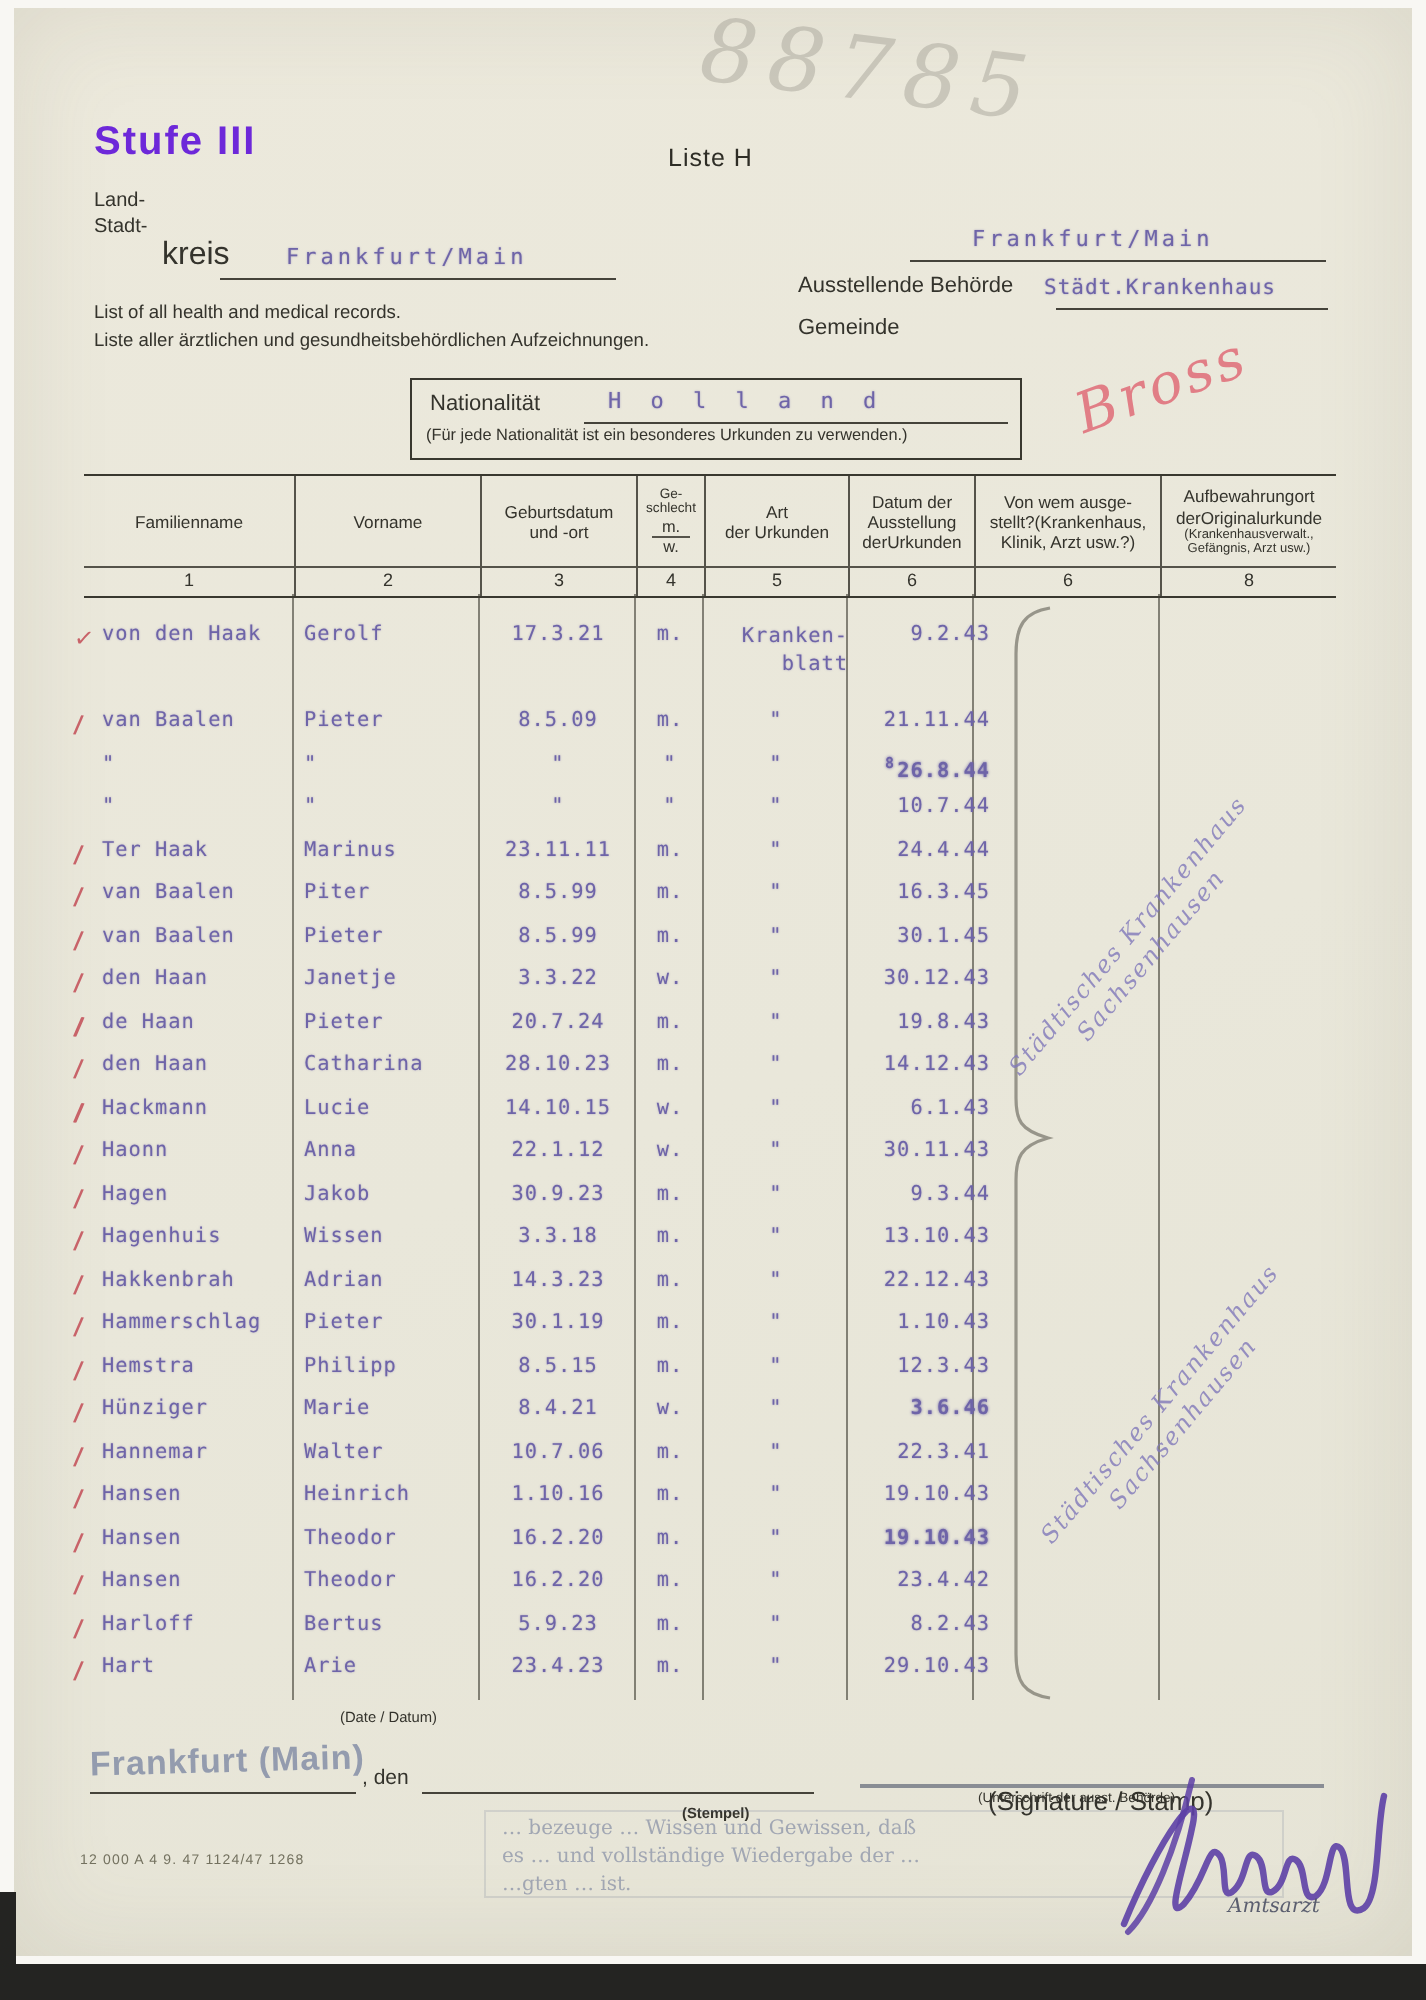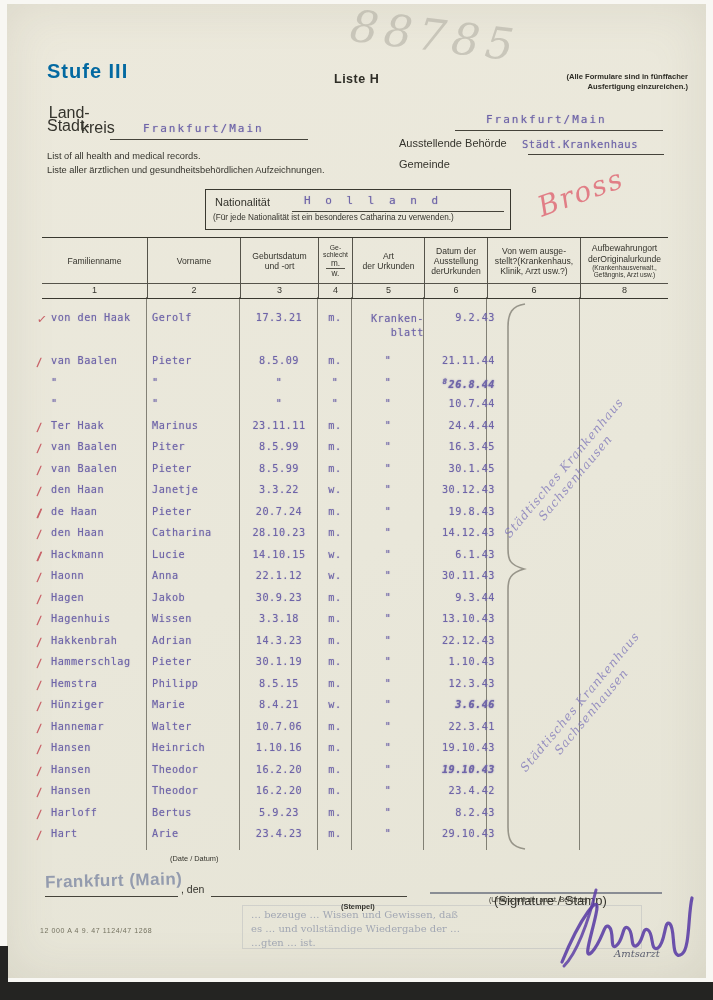--- a/index.html
+++ b/index.html
@@ -6,27 +6,27 @@
   .page{position:relative;width:713px;height:1000px;overflow:hidden;background:#f8f7f3;
         font-family:"Liberation Sans",sans-serif;color:#34332c;}
   .abs{position:absolute;}
   .paper{position:absolute;left:7px;top:4px;width:699px;height:974px;
          background:linear-gradient(160deg,#ece9dc 0%,#e9e7da 55%,#e6e4d6 100%);
          box-shadow:inset 0 0 50px rgba(120,112,90,.14);}
   .edge-bottom{position:absolute;left:0;top:982px;width:713px;height:18px;background:#242422;}
   .edge-left{position:absolute;left:0;top:946px;width:8px;height:54px;background:#242422;}
 
   
-  #stufe{left:47px;top:60px;font-weight:bold;font-size:20px;letter-spacing:1px;color:#0369a1;}
-  #liste{left:334px;top:72px;font-weight:bold;font-size:12.5px;letter-spacing:.5px;color:#2e2d26;}
+  #stufe{left:47px;top:60px;font-weight:bold;font-size:20px;letter-spacing:1px;color:#6d28d9;}
+  #liste{left:334px;top:72px;font-weight:normal;font-size:12.5px;letter-spacing:.5px;color:#2e2d26;}
   #form-note{left:528px;top:72px;width:160px;font-weight:bold;font-size:7.6px;line-height:1.3;
              text-align:right;color:#2e2d26;}
   #pencil-number{left:350px;top:10px;font-family:"DejaVu Serif",serif;font-style:italic;
                  font-size:44px;color:#a9a69b;opacity:.5;transform:rotate(7deg);letter-spacing:6px;}
-  #land-block{left:47px;top:106px;font-size:16px;line-height:13px;text-align:right;}
+  #land-block{left:47px;top:94px;font-size:10px;line-height:13px;}
   #kreis-word{left:81px;top:119px;font-size:16px;}
   .rule{height:1px;background:#45433a;}
   #kreis-line{left:110px;top:139px;width:198px;}
   #gemeinde-label{left:399px;top:112px;font-size:11px;margin-top:46px;}
   #gemeinde-line{left:455px;top:130px;width:208px;}
   #behoerde-label{left:399px;top:137px;font-size:11px;}
   #behoerde-line{left:528px;top:154px;width:136px;}
   .typed{font-family:"DejaVu Sans Mono",monospace;color:#6e64a8;
          text-shadow:0 0 1px rgba(110,100,170,.55);}
   #kreis-value{left:143px;top:122px;font-size:11px;letter-spacing:2px;}
@@ -70,21 +70,21 @@
   .chk{position:absolute;left:-5px;top:0;color:#c5555d;font-weight:bold;font-size:12px;
        transform:rotate(6deg);font-family:"DejaVu Sans",sans-serif;letter-spacing:-4px;
        opacity:.9;text-shadow:none;}
   .giv{padding-left:5px;}
   .bir,.sex,.art{text-align:center;}
   .art.two{text-align:left;padding-left:8px;line-height:14px;}
   .artl{display:block;text-align:right;}
   .art:not(.two) .artl{display:inline;}
   .dat{text-align:right;position:relative;left:8px;}
   .dat .datetxt,.dat .sup{display:inline;}
-  .dat.boldd{font-weight:bold;text-shadow:0 0 1.5px rgba(90,80,160,.85);font-style:italic;}
+  .dat.boldd{font-weight:bold;text-shadow:0 0 1.5px rgba(90,80,160,.85);}
   .sup{font-size:7.5px;vertical-align:super;margin-right:1px;}
   #brace{left:499px;top:302px;}
   .stamp{position:absolute;width:196px;transform:rotate(-50deg);text-align:center;
          font-family:"DejaVu Serif",serif;font-style:italic;font-size:12px;letter-spacing:1px;
          color:#8179ba;opacity:.8;line-height:15px;}
   #stamp1{left:472px;top:458px;}
   #stamp2{left:488px;top:692px;}
 
   
   #date-datum{left:170px;top:854px;font-size:7.4px;}
@@ -109,24 +109,20 @@
 <body>
 
 <div class="page">
   <div class="paper"></div>
   <div class="edge-bottom"></div>
   <div class="edge-left"></div>
 
   <div class="abs" id="pencil-number">88785</div>
   <div class="abs" id="stufe">Stufe III</div>
   <div class="abs" id="liste">Liste H</div>
-  <div class="abs" id="form-note">
-    <div>(Alle Formulare sind in fünffacher</div>
-    <div>Ausfertigung einzureichen.)</div>
-  </div>
 
   <div class="abs" id="land-block">
     <div>Land-</div>
     <div>Stadt-</div>
   </div>
   <div class="abs" id="kreis-word">kreis</div>
   <div class="abs rule" id="kreis-line"></div>
   <div class="abs typed" id="kreis-value">Frankfurt/Main</div>
 
   <div class="abs" id="gemeinde-label">Gemeinde</div>
@@ -137,21 +133,21 @@
   <div class="abs rule" id="behoerde-line"></div>
   <div class="abs typed" id="behoerde-value">Städt.Krankenhaus</div>
 
   <div class="abs" id="english-line">List of all health and medical records.</div>
   <div class="abs" id="german-line">Liste aller ärztlichen und gesundheitsbehördlichen Aufzeichnungen.</div>
 
   <div class="abs" id="nat-box">
     <div class="abs" id="nat-label">Nationalität</div>
     <div class="abs typed" id="nat-value">H o l l a n d</div>
     <div class="abs rule" id="nat-line"></div>
-    <div class="abs" id="nat-note">(Für jede Nationalität ist ein besonderes Catharina zu verwenden.)</div>
+    <div class="abs" id="nat-note">(Für jede Nationalität ist ein besonderes Urkunden zu verwenden.)</div>
   </div>
   <div class="abs" id="red-mark">Bross</div>
 
   <div class="abs tgrid" id="thead">
       <div class="th">
         <div class="ln">Familienname</div>
       </div>
       <div class="th">
         <div class="ln">Vorname</div>
       </div>

